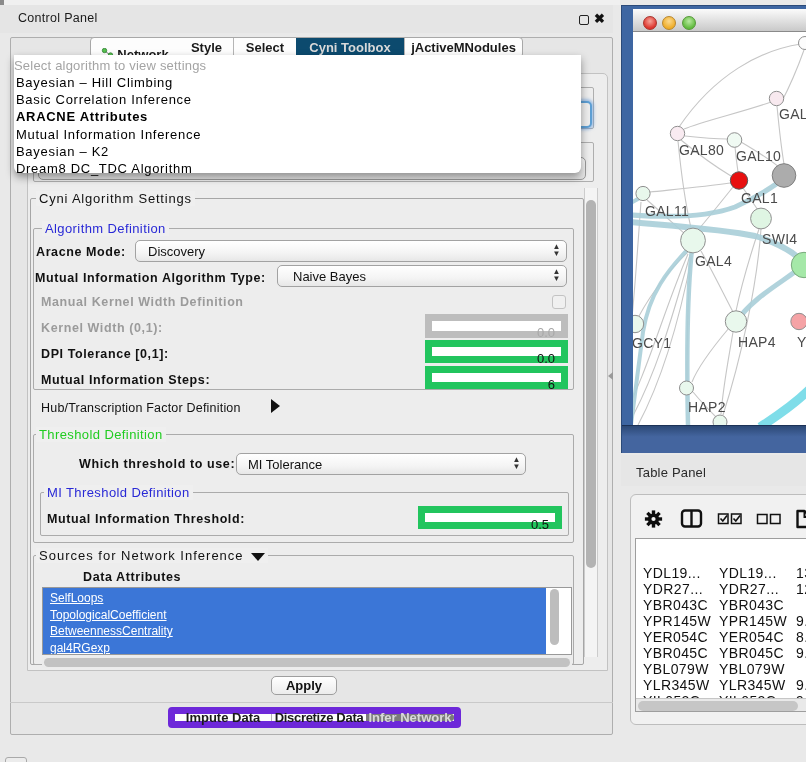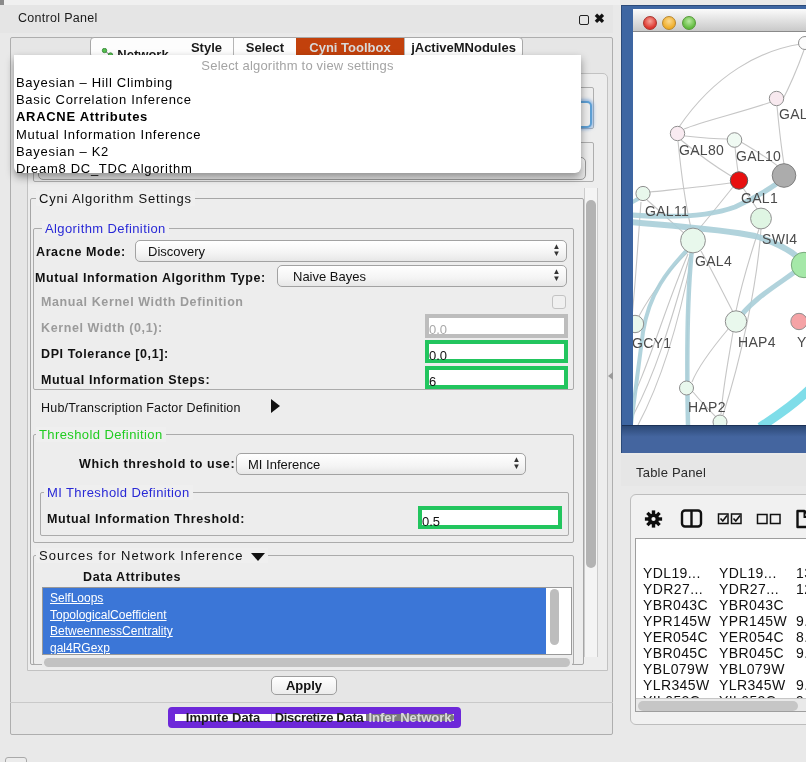--- a/index.html
+++ b/index.html
@@ -2,21 +2,21 @@
 <html><head>
 <meta charset="utf-8">
 <style>
 html,body{margin:0;padding:0;}
 body{width:806px;height:762px;position:relative;overflow:hidden;background:#E9E9E9;
   font-family:"Liberation Sans", sans-serif;}
 .ab{position:absolute;}
 .lbl{font-size:12.5px;font-weight:bold;color:#111;letter-spacing:.6px;white-space:nowrap;}
 .dis{color:#9b9b9b;}
 .combo{background:linear-gradient(#ffffff,#f4f4f4 60%,#e7e7e7);border:1px solid #a2a2a2;border-radius:5px;box-sizing:border-box;}
-.fld{background:#fff;border:4px solid #22c55e;box-sizing:border-box;font-size:13px;color:#111;text-align:left;}
+.fld{background:#fff;border:7px solid #22c55e;box-sizing:border-box;font-size:13px;color:#111;text-align:right;}
 .grp{border:1px solid #ababab;border-radius:2px;box-sizing:border-box;}
 .gtitle{font-size:13px;letter-spacing:.4px;white-space:nowrap;background:#efefef;padding:0 3px;}
 .arrows{position:absolute;width:9px;color:#333;}
 .arrows div{height:7px;line-height:7px;font-size:8px;text-align:center;}
 </style>
 </head>
 <body>
 
 <div class="ab" style="left:0;top:0;width:620px;height:5px;background:#f0f0f0;"></div>
 <div class="ab" style="left:0;top:0;width:4px;height:5px;background:#8a8a8a;"></div>
@@ -32,21 +32,21 @@
   <div style="flex:0 0 88px;display:flex;align-items:flex-end;justify-content:center;border-right:1px solid #b5b5b5;margin-top:24px;">
     <svg width="13" height="14" viewBox="0 0 13 14" style="margin-right:3px;">
       <line x1="4" y1="3" x2="9" y2="7" stroke="#777" stroke-width="1"></line>
       <line x1="4" y1="11" x2="9" y2="7" stroke="#777" stroke-width="1"></line>
       <circle cx="3.5" cy="2.5" r="2.2" fill="#57c24f" stroke="#2e7d32" stroke-width=".8"></circle>
       <circle cx="3.5" cy="11" r="2.2" fill="#57c24f" stroke="#2e7d32" stroke-width=".8"></circle>
       <circle cx="9.5" cy="7" r="2.2" fill="#57c24f" stroke="#2e7d32" stroke-width=".8"></circle>
     </svg>Network</div>
   <div style="flex:0 0 53px;display:flex;align-items:center;justify-content:center;border-right:1px solid #b5b5b5;">Style</div>
   <div style="flex:0 0 62px;display:flex;align-items:center;justify-content:center;">Select</div>
-  <div style="flex:0 0 108px;display:flex;align-items:center;justify-content:center;background:#c2410c;color:#d9d9d9;">Cyni Toolbox</div>
+  <div style="flex:0 0 108px;display:flex;align-items:center;justify-content:center;background:#0c4a6e;color:#d9d9d9;">Cyni Toolbox</div>
   <div style="flex:1;display:flex;align-items:center;justify-content:center;border-left:1px solid #b5b5b5;">jActiveMNodules</div>
 </div>
 
 <div class="ab" style="left:27px;top:73px;width:581px;height:598px;background:#ededed;border:1px solid #c2c2c2;border-radius:5px 5px 0 0;box-sizing:border-box;"></div>
 
 <div class="ab" style="left:33px;top:87px;width:561px;height:42px;border:1px solid #aeaeae;border-radius:2px;box-sizing:border-box;"></div>
 <div class="ab" style="left:33px;top:142px;width:561px;height:40px;border:1px solid #aeaeae;border-radius:2px;box-sizing:border-box;"></div>
 <div class="ab" style="left:38px;top:157px;width:548px;height:23px;background:linear-gradient(#fcfcfc,#e2e2e2);border:1px solid #9a9a9a;border-radius:5px;box-sizing:border-box;"></div>
 <div class="ab" style="left:566px;top:101px;width:22px;height:23px;border:2.5px solid #5d9fd4;border-radius:5px;box-shadow:0 0 3px 2px rgba(90,150,220,.5);background:#ededed;"></div>
 
@@ -88,21 +88,21 @@
 <div class="ab fld" style="left:425px;top:366px;width:143px;height:23px;line-height:23px;padding-right:6px;">6</div>
 
 <div class="ab" style="left:41px;top:401px;font-size:12.5px;color:#111;letter-spacing:.2px;">Hub/Transcription Factor Definition</div>
 <div class="ab" style="left:271px;top:399px;width:0;height:0;border-left:9px solid #111;border-top:7px solid transparent;border-bottom:7px solid transparent;"></div>
 
 <div class="ab grp" style="left:33px;top:434px;width:541px;height:109px;"></div>
 <div class="ab gtitle" style="left:36px;top:427px;color:#21cc21;">Threshold Definition</div>
 
 <div class="ab lbl" style="left:79px;top:457px;">Which threshold to use:</div>
 <div class="ab combo" style="left:236px;top:453px;width:290px;height:22px;"></div>
-<div class="ab" style="left:248px;top:457px;font-size:13px;color:#111;">MI Inference</div>
+<div class="ab" style="left:248px;top:457px;font-size:13px;color:#111;">MI Tolerance</div>
 <div class="arrows" style="left:512px;top:456px;">
     <div>▲</div>
     <div>▼</div>
   </div>
 
 <div class="ab grp" style="left:40px;top:492px;width:529px;height:44px;"></div>
 <div class="ab gtitle" style="left:44px;top:485px;color:#2929d6;">MI Threshold Definition</div>
 <div class="ab lbl" style="left:47px;top:512px;">Mutual Information Threshold:</div>
 <div class="ab fld" style="left:418px;top:506px;width:144px;height:23px;line-height:23px;padding-right:6px;">0.5</div>
 
@@ -127,21 +127,21 @@
   <div style="flex:0 0 96px;display:flex;align-items:center;justify-content:center;border-right:1px solid #b5b5b5;">Impute Data</div>
   <div style="flex:0 0 94px;display:flex;align-items:center;justify-content:center;letter-spacing:-.3px;">Discretize Data</div>
   <div style="flex:1;display:flex;align-items:center;justify-content:center;background:#7a7a7a;color:#d9d9d9;border-radius:0 3px 3px 0;">Infer Network</div>
 </div>
 
 <div class="ab" style="left:608px;top:372px;width:0;height:0;border-right:5px solid #9a9a9a;border-top:4px solid transparent;border-bottom:4px solid transparent;"></div>
 
 <div class="ab" style="left:5px;top:757px;width:20px;height:10px;background:#ececec;border:1.5px solid #a9a9a9;border-radius:3px;"></div>
 
 <div class="ab" style="left:14px;top:55px;width:567px;height:118px;background:#ffffff;border-radius:0 0 6px 6px;box-shadow:0 4px 9px rgba(0,0,0,.4);">
-  <div style="position:absolute;left:0;top:3px;width:100%;text-align:center;font-size:13px;color:#a4a4a4;letter-spacing:.2px;">Select algorithm to view settings</div>
+  <div style="position:absolute;left:0;top:3px;width:100%;font-size:13px;color:#a4a4a4;letter-spacing:.2px;">Select algorithm to view settings</div>
   <div style="position:absolute;left:2px;top:19px;font-size:13px;color:#000;line-height:17.2px;letter-spacing:.7px;">Bayesian – Hill Climbing<br>Basic Correlation Inference<br><b>ARACNE Attributes</b><br>Mutual Information Inference<br>Bayesian – K2<br>Dream8 DC_TDC Algorithm</div>
 </div>
 
 <div class="ab" style="left:621px;top:5px;width:185px;height:448px;background:#3e66a2;border-top:1px solid #2b4a79;border-left:1px solid #2b4a79;box-sizing:border-box;"></div>
 <div class="ab" style="left:633px;top:9px;width:173px;height:23px;background:linear-gradient(#fbfbfb,#c9c9c9);border-bottom:1px solid #8a8a8a;box-sizing:border-box;"></div>
 <div class="ab" style="left:643px;top:16px;width:12px;height:12px;border-radius:50%;background:radial-gradient(circle at 50% 35%,#f6a59b,#dd342c 70%);border:.5px solid #a8332c;"></div>
 <div class="ab" style="left:662px;top:16px;width:12px;height:12px;border-radius:50%;background:radial-gradient(circle at 50% 35%,#fbd98f,#efad28 70%);border:.5px solid #b8862c;"></div>
 <div class="ab" style="left:682px;top:16px;width:12px;height:12px;border-radius:50%;background:radial-gradient(circle at 50% 35%,#b9e9a1,#61bb3e 70%);border:.5px solid #559838;"></div>
 
 <div class="ab" style="left:633px;top:32px;width:173px;height:393px;background:#ffffff;overflow:hidden;">

